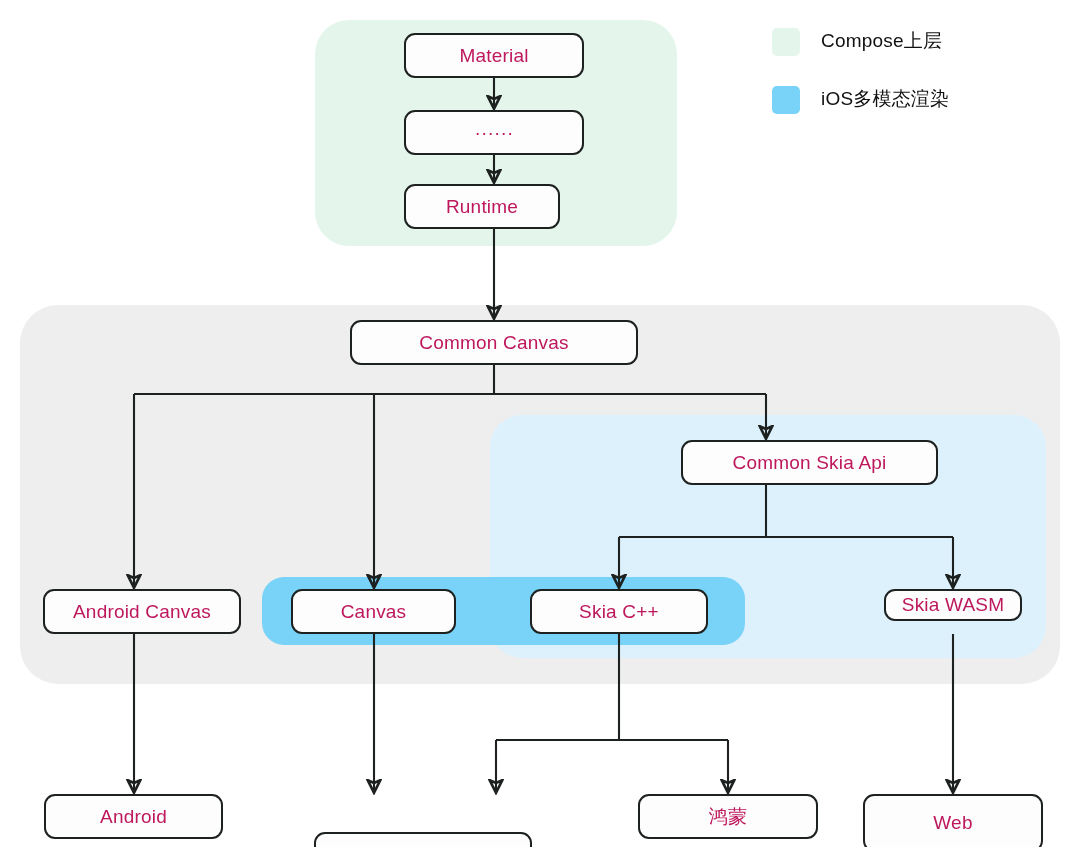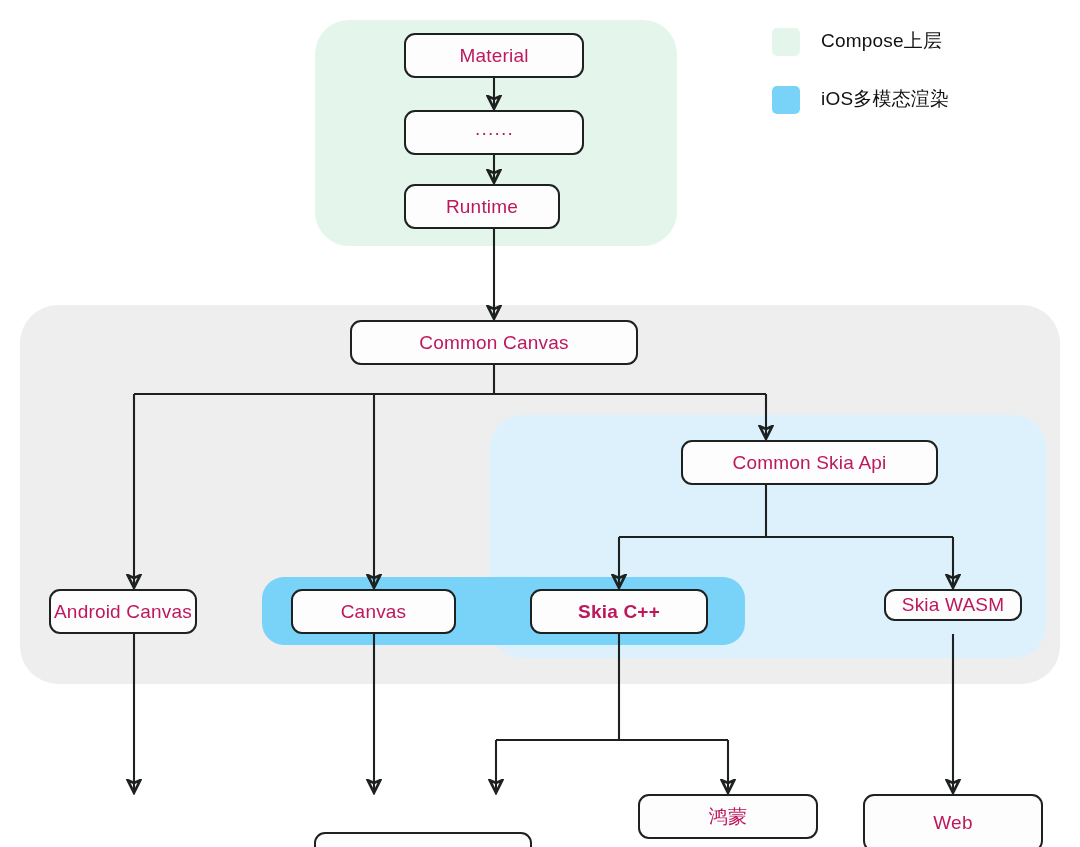--- a/index.html
+++ b/index.html
@@ -72,23 +72,23 @@
 
   
   #node-material { left: 404px; top: 33px;  width: 180px; height: 45px; }
   #node-ellipsis { left: 404px; top: 110px; width: 180px; height: 45px; }
   #node-runtime  { left: 404px; top: 184px; width: 156px; height: 45px; }
 
   
   #node-common-canvas   { left: 350px; top: 320px; width: 288px; height: 45px; }
   #node-common-skia-api { left: 637px; top: 440px; width: 257px; height: 45px; margin-left: 44px; }
 
-  #node-android-canvas { left: 49px;  top: 589px; width: 148px; height: 45px; }
+  #node-android-canvas { left: 43px;  top: 589px; width: 198px; height: 45px; }
   #node-uikit          { left: 291px; top: 589px; width: 165px; height: 45px; }
-  #node-skia-cpp       { left: 530px; top: 589px; width: 178px; height: 45px; font-weight: bold; }
+  #node-skia-cpp       { left: 530px; top: 589px; width: 178px; height: 45px; }
   #node-skia-wasm      { left: 884px; top: 589px; width: 138px; height: 32px; }
 
   
   #node-android  { left: 44px;  top: 794px; width: 179px; height: 45px; }
   #node-ios      { left: 314px; top: 794px; width: 218px; height: 45px; margin-top: 38px; }
   #node-harmony  { left: 638px; top: 794px; width: 180px; height: 45px; }
   #node-web      { left: 863px; top: 794px; width: 180px; height: 58px; }
 
   
   #legend {
@@ -171,20 +171,21 @@
   <div class="node" id="node-runtime">Runtime</div>
 
   <div class="node" id="node-common-canvas">Common Canvas</div>
   <div class="node" id="node-common-skia-api">Common Skia Api</div>
 
   <div class="node" id="node-android-canvas">Android Canvas</div>
   <div class="node" id="node-uikit">Canvas</div>
   <div class="node" id="node-skia-cpp">Skia C++</div>
   <div class="node" id="node-skia-wasm">Skia WASM</div>
 
+  <div class="node" id="node-android">Android</div>
   <div class="node" id="node-ios">iOS</div>
   <div class="node cjk" id="node-harmony">鸿蒙</div>
   <div class="node" id="node-web">Web</div>
 
   <div id="legend">
     <div class="legend-row">
       <span class="legend-swatch" style="background: rgb(228, 246, 236);"></span>
       <span class="legend-label">Compose上层</span>
     </div>
     <div class="legend-row">

